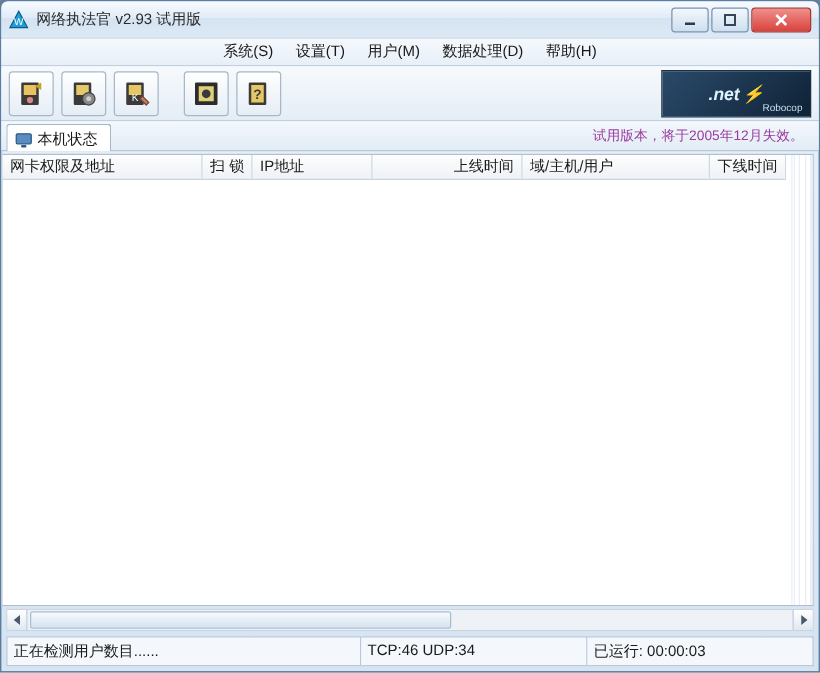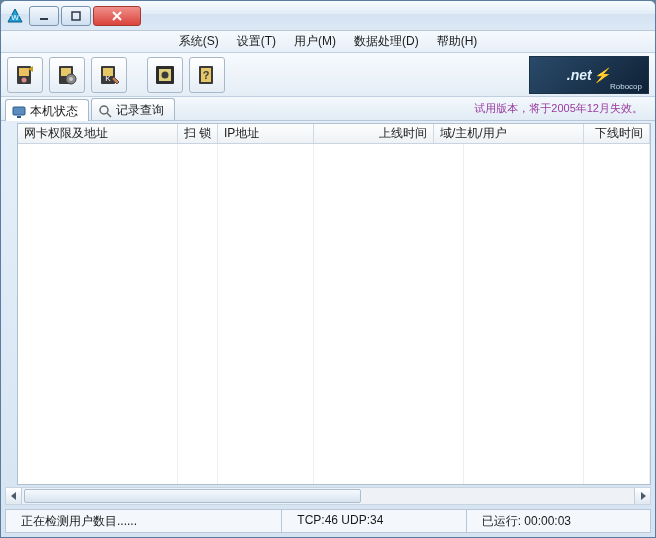--- a/index.html
+++ b/index.html
@@ -117,22 +117,22 @@
     margin-left:auto;
     padding-right:8px;
     color:#9a3aa0;
     font-size:11px;
     align-self:center;
   }
   .content {
     flex:1;
     background:#fff;
     border:1px solid #b0c0d0;
-    margin:2px 4px 0 16px;
-    display:flex; flex-direction:column;
+    margin:2px 4px 0 0;
+    display:flex; flex-direction:row;
     overflow:hidden;
   }
   .grid-header {
     height:20px;
     background:linear-gradient(to bottom,#fdfdfd,#eef2f6);
     border-bottom:1px solid #c8d4e0;
     display:flex;
   }
   .grid-header .col {
     border-right:1px solid #d0dae4;
@@ -176,40 +176,41 @@
   }
   .statusbar {
     height:24px;
     margin:4px 4px 4px 4px;
     display:flex;
     gap:0;
   }
   .statusbar .cell {
     border:1px solid #b8c8da;
     background:#f4f8fc;
-    padding:3px 15px;
+    padding:3px 5px;
     color:#1a1a1a;
     white-space:nowrap;
     overflow:hidden;
   }
   .statusbar .cell + .cell { border-left:none; }
   .c1{flex:1.6} .c2{flex:1} .c3{flex:1} .c4{flex:1}
 </style>
 </head>
 <body>
 
 <div class="window">
 
   <div class="titlebar">
     <span class="app-icon">
       <svg width="16" height="16" viewBox="0 0 16 16">
           <polygon points="8,1 15,14 1,14" fill="#1f9ed8" stroke="#0a5d82" stroke-width="1"></polygon>
           <text x="8" y="12" text-anchor="middle" font-size="8" fill="#fff">W</text>
         </svg>
     </span>
+    <span class="title">网络执法官 v2.93 试用版</span>
     <div class="win-controls">
       <div class="win-btn">
         <svg width="10" height="10">
             <line x1="1" y1="8" x2="9" y2="8" stroke="#2b3b4b" stroke-width="2"></line>
           </svg>
       </div>
       <div class="win-btn">
         <svg width="10" height="10">
             <rect x="1" y="1" width="8" height="8" fill="none" stroke="#2b3b4b" stroke-width="1.5"></rect>
           </svg>
@@ -282,29 +283,20 @@
   <div class="tabbar">
     <div class="tab active">
       <span class="tab-icon">
         <svg width="14" height="14">
             <rect x="1" y="2" width="12" height="8" rx="1" fill="#5a8cc0" stroke="#2a5a8a"></rect>
             <rect x="5" y="11" width="4" height="2" fill="#2a5a8a"></rect>
           </svg>
       </span>
       <span>本机状态</span>
     </div>
-    <div class="tab">
-      <span class="tab-icon">
-        <svg width="14" height="14">
-            <circle cx="6" cy="6" r="4" fill="none" stroke="#666" stroke-width="1.5"></circle>
-            <line x1="9" y1="9" x2="13" y2="13" stroke="#666" stroke-width="1.5"></line>
-          </svg>
-      </span>
-      <span>记录查询</span>
-    </div>
     <span class="trialmsg">试用版本，将于2005年12月失效。</span>
   </div>
 
   <div class="content">
     <div class="grid-header">
       <div class="col" style="width:160px">网卡权限及地址</div>
       <div class="col" style="width:40px">扫 锁</div>
       <div class="col" style="width:96px">IP地址</div>
       <div class="col" style="width:120px;justify-content:flex-end">上线时间</div>
       <div class="col" style="width:150px">域/主机/用户</div>

